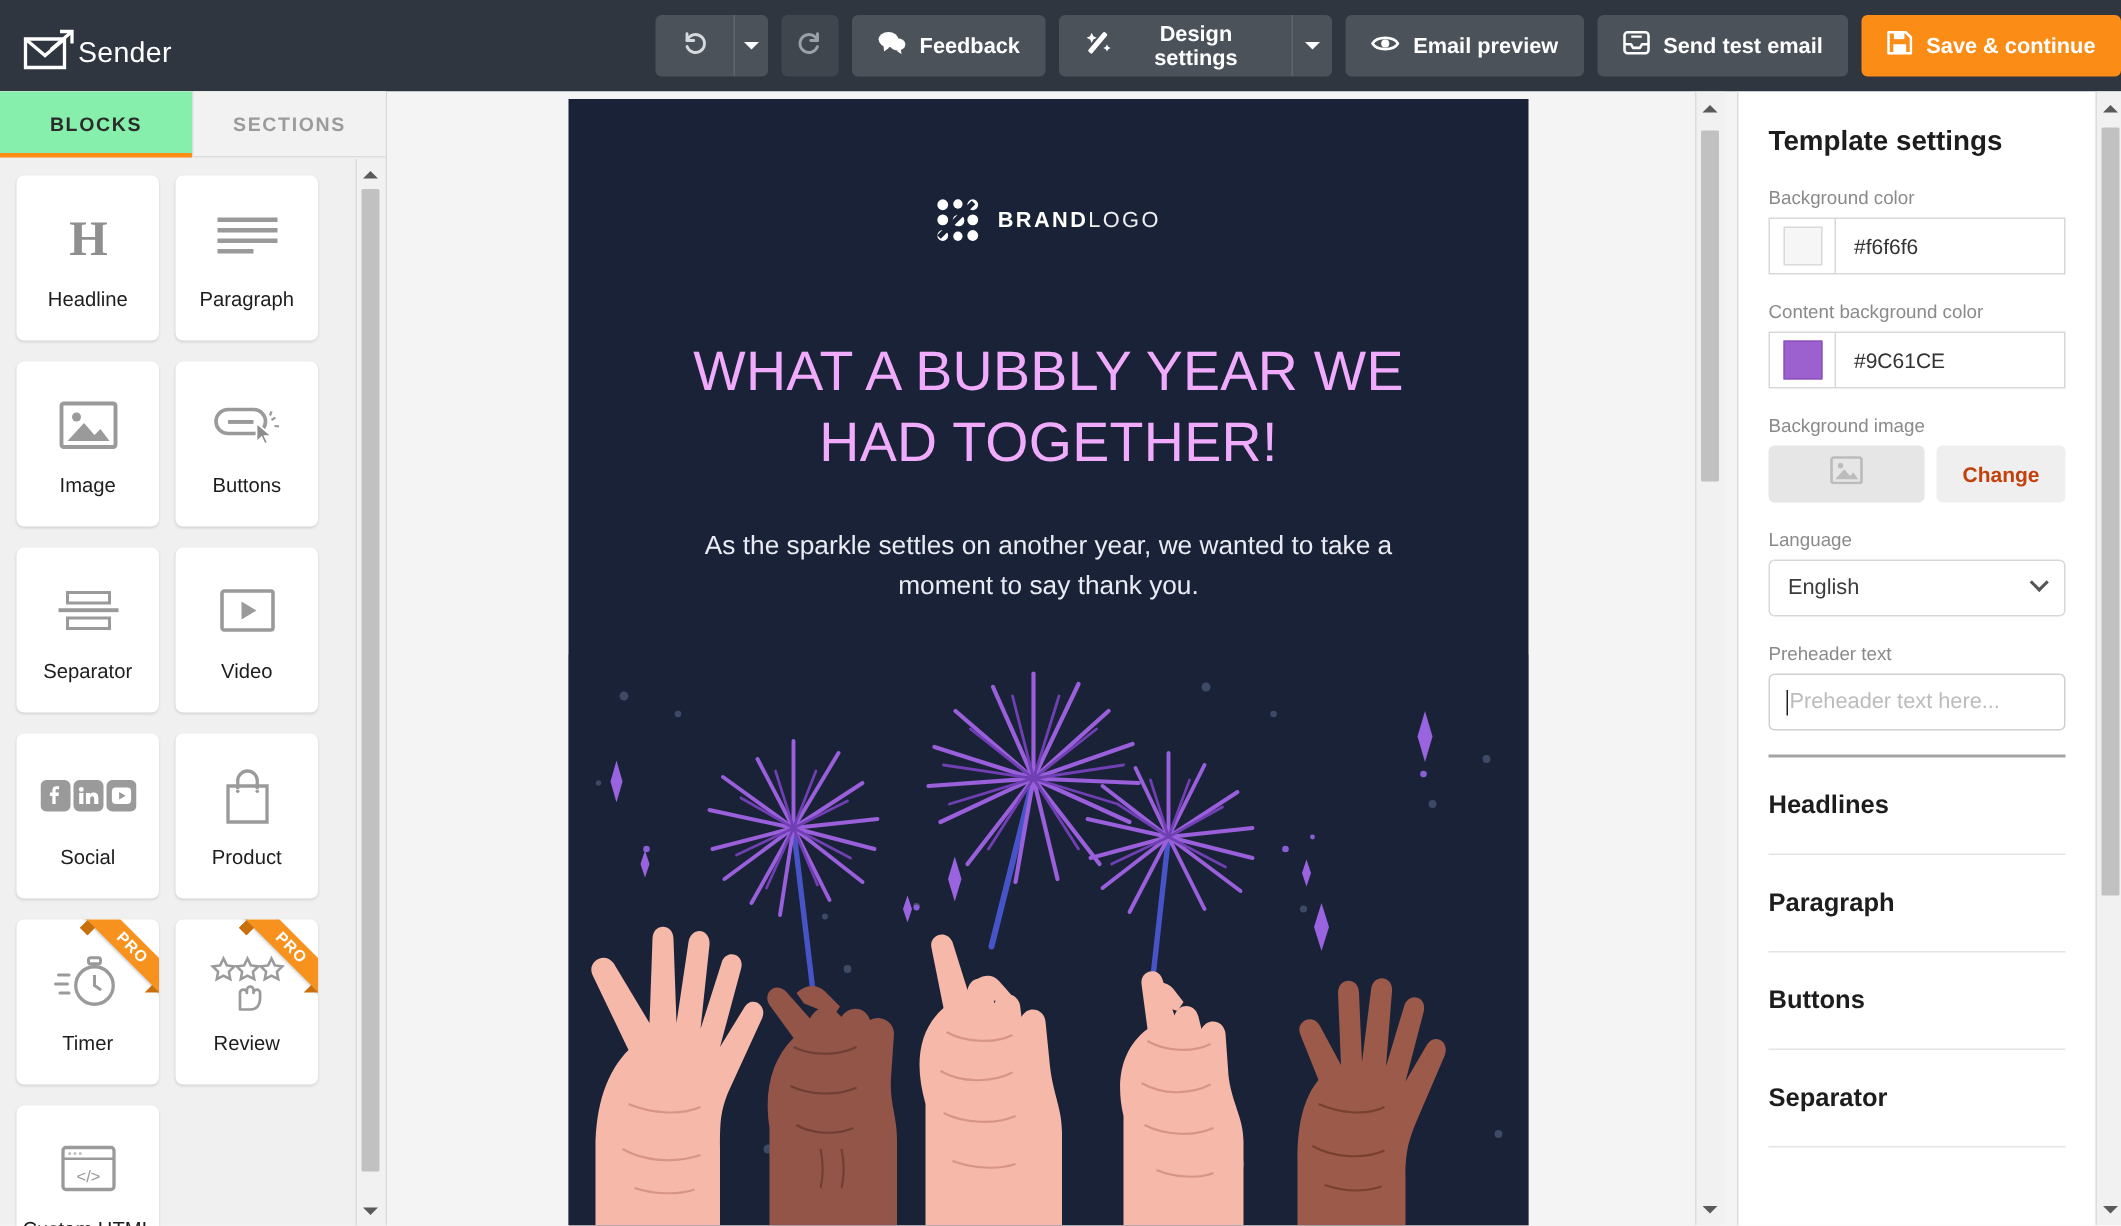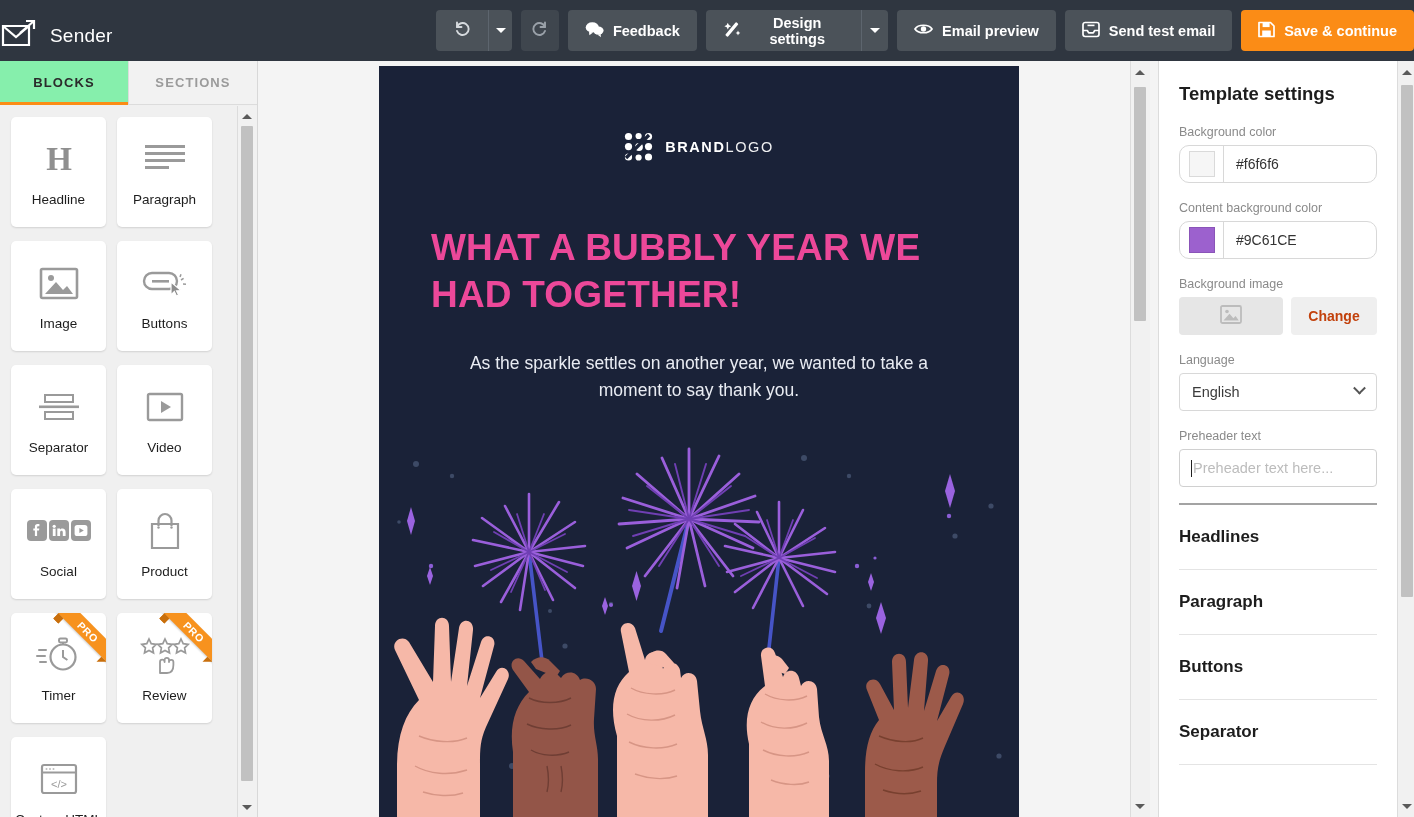--- a/index.html
+++ b/index.html
@@ -7,21 +7,21 @@
     width: 1414px; height: 817px;
     font-family: "Liberation Sans", sans-serif;
     overflow: hidden; background: #f4f4f4;
   }
 
   
   .topbar {
     position: absolute; top: 0; left: 0; width: 1414px; height: 61px;
     background: #2f3640; display: flex; align-items: center;
   }
-  .brand { display: flex; align-items: center; gap: 12px; padding-left: 0; width: 450px; margin-top: 11px; }
+  .brand { display: flex; align-items: center; gap: 0; padding-left: 14px; width: 450px; margin-top: 11px; }
   .brand-name { color: #ffffff; font-size: 19px; letter-spacing: .2px; }
   .tb-group { display: flex; align-items: center; gap: 9px; }
   .tb-btn {
     height: 41px; background: #4b5259; border: none; border-radius: 4px;
     color: #fff; font-size: 14.5px; font-weight: bold;
     display: flex; align-items: center; justify-content: center; gap: 9px;
     padding: 0 17px; cursor: pointer; white-space: nowrap;
   }
   .tb-btn.icon-only { padding: 0; width: 42px; }
   .tb-split { display: flex; align-items: center; background: #4b5259; border-radius: 4px; overflow: hidden; height: 41px; }
@@ -71,32 +71,32 @@
   .tri-dn { width: 0; height: 0; border-left: 5px solid transparent; border-right: 5px solid transparent; border-top: 5px solid #5a5a5a; }
 
   
   .canvas { position: absolute; top: 61px; left: 258px; width: 900px; height: 756px; background: #f4f4f4; overflow: hidden; }
   .email { position: absolute; top: 5px; left: 121px; width: 640px; height: 751px; background: #1a2238; }
   .email-logo { display: flex; align-items: center; justify-content: center; gap: 11px; padding-top: 66px; }
   .logo-mark { position: relative; width: 30px; height: 30px; }
   .logo-text { color: #fff; font-size: 14.5px; letter-spacing: 1.6px; }
   .logo-text b { font-weight: bold; }
   .logo-text span { font-weight: 300; opacity: .93; }
-  .email-h1 { color: #ec4899; font-size: 37px; font-weight: bold; 
+  .email-h1 { color: #f0abfc; font-size: 37px; font-weight: normal; text-align: center;
     line-height: 1.28; padding: 62px 52px 0; letter-spacing: .2px; }
   .email-p { color: #e9ecf3; font-size: 17.5px; text-align: center; line-height: 1.56; padding: 31px 78px 0; }
   .illus { position: absolute; left: 0; top: 370px; width: 640px; height: 381px; }
 
   
   .right-panel { position: absolute; top: 61px; left: 1158px; width: 256px; height: 756px;
     background: #ffffff; border-left: 1px solid #dcdcdc; overflow: hidden; }
   .rp-inner { position: absolute; top: 0; left: 0; width: 238px; height: 756px; padding: 22px 20px 0; }
   .rp-title { font-size: 18.5px; font-weight: bold; color: #1d1d1d; margin-bottom: 20px; }
   .rp-label { font-size: 12.5px; color: #8a8a8a; margin-bottom: 6px; }
-  .color-row { display: flex; height: 38px; border: 1px solid #d8d8d8; border-radius: 10px; overflow: hidden; margin-bottom: 18px; }
+  .color-row { display: flex; height: 38px; border: 1px solid #d8d8d8; border-radius: 0; overflow: hidden; margin-bottom: 18px; }
   .swatch-wrap { width: 44px; display: flex; align-items: center; justify-content: center; border-right: 1px solid #d8d8d8; }
   .swatch { width: 26px; height: 26px; border: 1px solid #dadada; }
   .color-val { flex: 1; display: flex; align-items: center; padding-left: 12px; font-size: 14px; color: #333; }
   .bgimg-row { display: flex; gap: 8px; margin-bottom: 18px; }
   .bgimg-box { width: 104px; height: 38px; background: #e6e6e6; border-radius: 4px;
     display: flex; align-items: center; justify-content: center; }
   .change-btn { flex: 1; height: 38px; background: #efefef; border: none; border-radius: 4px;
     font-size: 14px; font-weight: bold; color: #c2410c; cursor: pointer; }
   .select-row { height: 38px; border: 1px solid #d8d8d8; border-radius: 4px; display: flex;
     align-items: center; justify-content: space-between; padding: 13px 12px; margin-bottom: 18px; cursor: pointer; }

